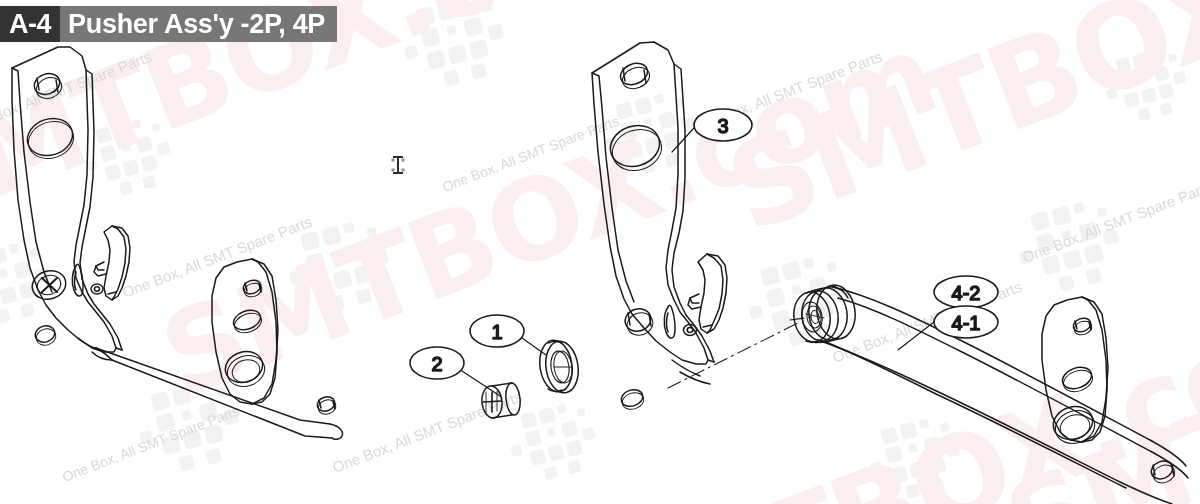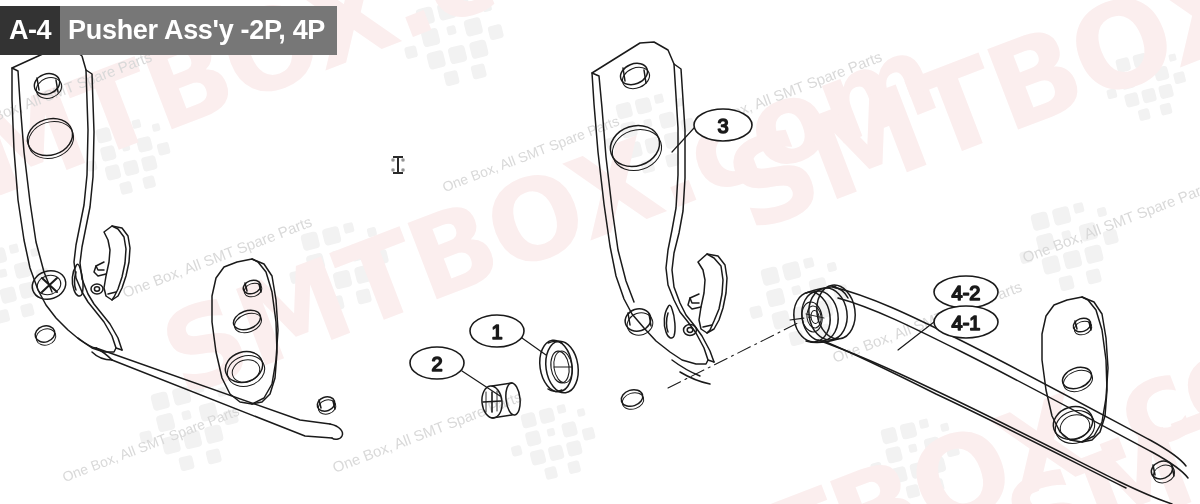--- a/index.html
+++ b/index.html
@@ -28,21 +28,21 @@
     position:absolute;
     color:#d9d9d9;
     font-size:13px;
     font-family:"Liberation Sans", sans-serif;
     white-space:nowrap;
     transform-origin:left top;
   }
 
   
   #header-banner{
-    position:absolute;left:0;top:6px;height:49px;
+    position:absolute;left:0;top:6px;height:36px;
     display:flex;align-items:stretch;
     z-index:40;
   }
   #header-badge{
     background:#333333;color:#ffffff;
     font-size:27px;font-weight:700;
     display:flex;align-items:center;justify-content:center;
     padding:0 9px;
     font-family:"Liberation Sans", sans-serif;
     letter-spacing:-0.5px;

